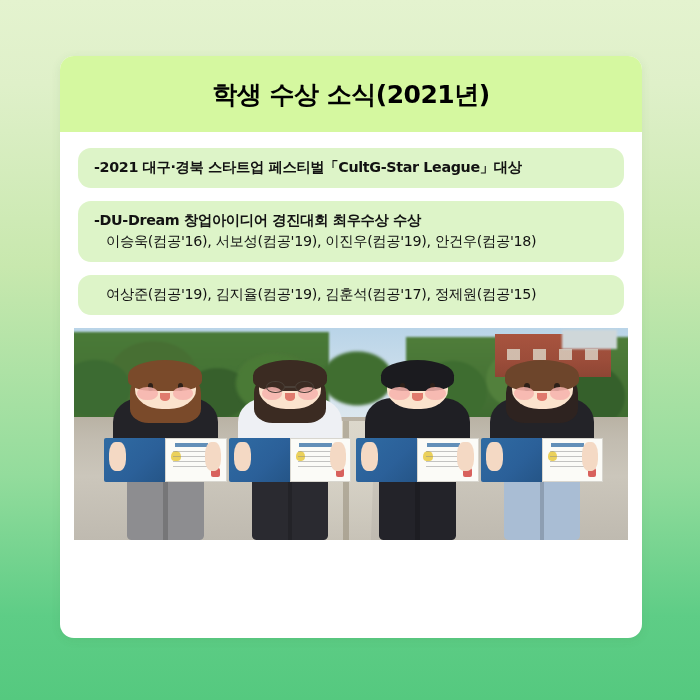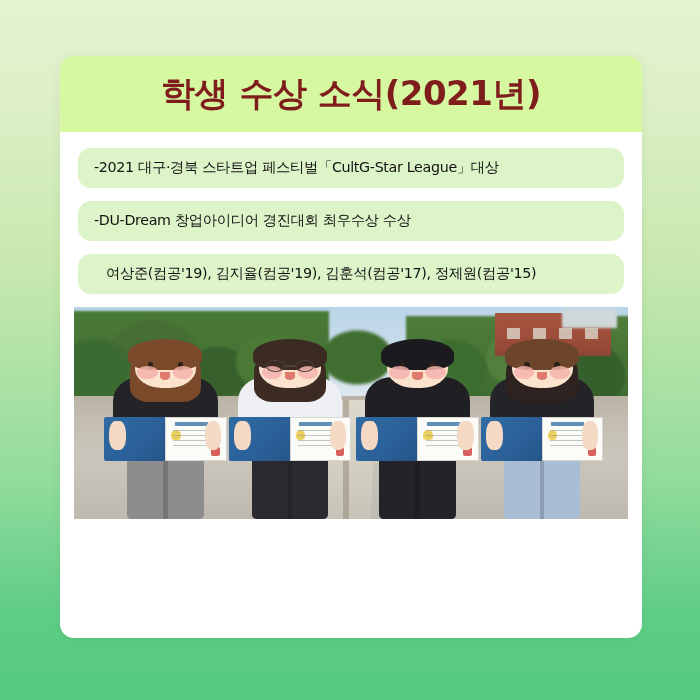--- a/index.html
+++ b/index.html
@@ -28,23 +28,23 @@
   }
 
   .card-header {
     height: 76px;
     background: #d5f8a0;
     display: flex;
     align-items: center;
     justify-content: center;
   }
   .card-title {
-    font-size: 34px;
+    font-size: 25px;
     font-weight: 800;
-    color: #7f1d1d;
+    color: #000000;
     letter-spacing: -0.5px;
     white-space: nowrap;
   }
 
   .card-body {
     padding: 16px 18px 0 18px;
   }
 
   
   .pill {
@@ -53,21 +53,21 @@
     padding: 9px 14px 10px 14px;
     margin-bottom: 13px;
   }
   .pill-line {
     font-size: 14.3px;
     line-height: 1.47;
     color: #121212;
     white-space: nowrap;
     letter-spacing: -0.35px;
   }
-  .pill-line.l1 { font-weight: 400; padding-left: 2px; }
+  .pill-line.l1 { font-weight: 700; padding-left: 2px; }
   .pill-line.l2 { padding-left: 8px; }
   .pill-line.l3 { padding-left: 14px; }
   .accent { color: #35a55e; }
 
   
   .photo-wrap {
     margin: 5px 14px 0 14px;
     height: 212px;
     position: relative;
     overflow: hidden;
@@ -293,20 +293,21 @@
   </div>
 
   <div class="card-body">
 
     <div class="pill">
       <div class="pill-line l1">-2021 대구·경북 스타트업 페스티벌「CultG-Star League」대상</div>
     </div>
 
     <div class="pill">
       <div class="pill-line l1">-DU-Dream 창업아이디어 경진대회 최우수상 수상</div>
+      <div class="pill-line l3">이승욱(컴공'16), 서보성(컴공'19), 이진우(컴공'19), 안건우(컴공'18)</div>
     </div>
 
     <div class="pill">
       <div class="pill-line l3">여상준(컴공'19), 김지율(컴공'19), 김훈석(컴공'17), 정제원(컴공'15)</div>
     </div>
 
   </div>
 
   <div class="photo-wrap">
     <div class="photo">

